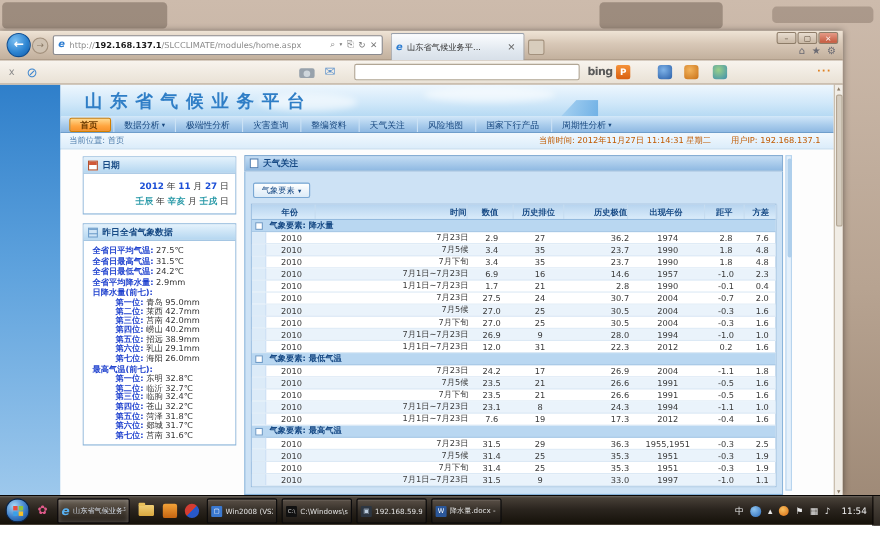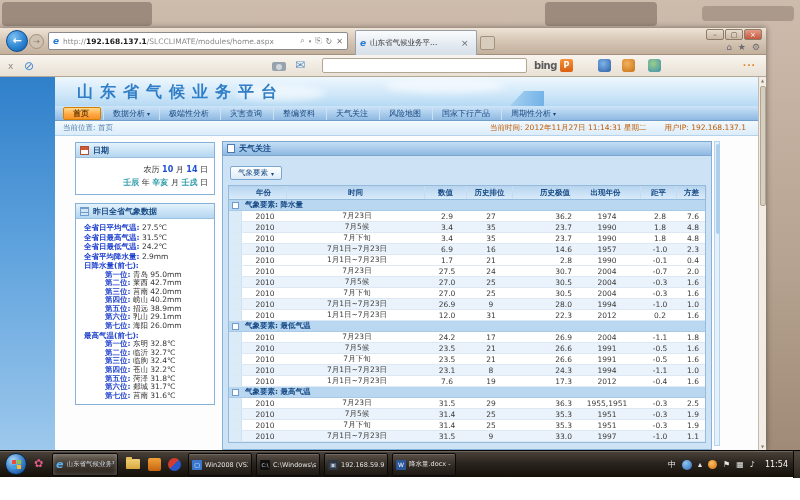--- a/index.html
+++ b/index.html
@@ -131,21 +131,21 @@
   .filterbtn .caret { font-size:6px; }
 
   .dtable { width:478px; background:#fff; border:1px solid #94bade; font-size:7.5px; }
   .t-row { display:flex; align-items:center; }
   .thead { height:14px; background:linear-gradient(180deg,#b7d4ef,#d9ebfa); border-bottom:1px solid #94bade;
     font-weight:bold; color:#174a85; }
   .thead::before, .d-row::before { content:""; align-self:stretch; width:12px; flex:0 0 12px; }
   .d-row::before { background:#dcebf8; border-right:1px solid #cfe2f4; }
   .thead .th { text-align:center; border-right:1px solid #c6dcf0; align-self:stretch; line-height:14px; }
   .th:nth-child(1),.d-row .td:nth-child(1){ flex:0 0 46px; width:46px; }
-  .th:nth-child(2),.d-row .td:nth-child(2){ flex:0 0 138px; width:138px; }
+  .th:nth-child(2),.d-row .td:nth-child(2){ flex:0 0 138px; width:138px;text-align:right; }
   .th:nth-child(3),.d-row .td:nth-child(3){ flex:0 0 42px; width:42px; }
   .th:nth-child(4),.d-row .td:nth-child(4){ flex:0 0 46px; width:46px; }
   .th:nth-child(5),.d-row .td:nth-child(5){ flex:0 0 58px; width:58px;text-align:right; }
   .th:nth-child(6),.d-row .td:nth-child(6){ flex:0 0 70px; width:70px; }
   .th:nth-child(7),.d-row .td:nth-child(7){ flex:0 0 36px; width:36px; }
   .th:nth-child(8),.d-row .td:nth-child(8){ flex:0 0 30px; width:30px; }
   .g-row { height:11px; background:#b9d7f1; color:#174a85; font-weight:bold; padding-left:3px;
     border-bottom:1px solid #a9c9e6; }
   .expbox { width:7px; height:7px; background:#fff; border:1px solid #6f9cc8; margin-right:6px; flex:0 0 7px; }
   .d-row { height:11px; border-bottom:1px solid #dce9f5; color:#3a3a3a; }
@@ -308,21 +308,21 @@
 
     <div class="pcontent">
 
       <div class="sidebar">
         <div class="panel">
           <div class="phead">
               <span class="calico"></span>
               <span>日期</span>
             </div>
           <div class="calbody">
-            <div><span>农历 </span><span class="cnum">10</span><span> 月 </span><span class="cnum">14</span><span> 日</span></div>
+            <div><span class="cnum">2012</span><span> 年 </span><span class="cnum">11</span><span> 月 </span><span class="cnum">27</span><span> 日</span></div>
             <div><span class="cgz">壬辰</span><span> 年 </span><span class="cgz">辛亥</span><span> 月 </span><span class="cgz">壬戌</span><span> 日</span></div>
           </div>
         </div>
 
         <div class="panel">
           <div class="phead">
               <span class="gridico"></span>
               <span>昨日全省气象数据</span>
             </div>
           <div class="databody">

